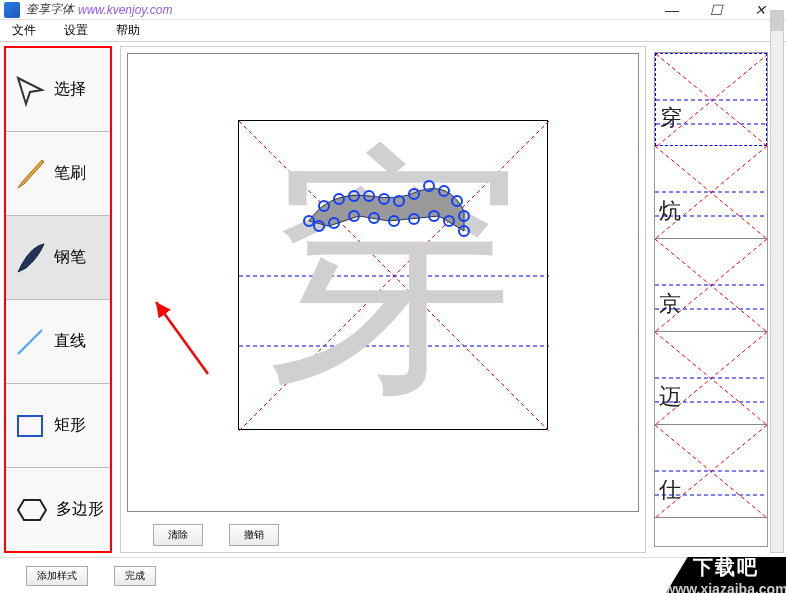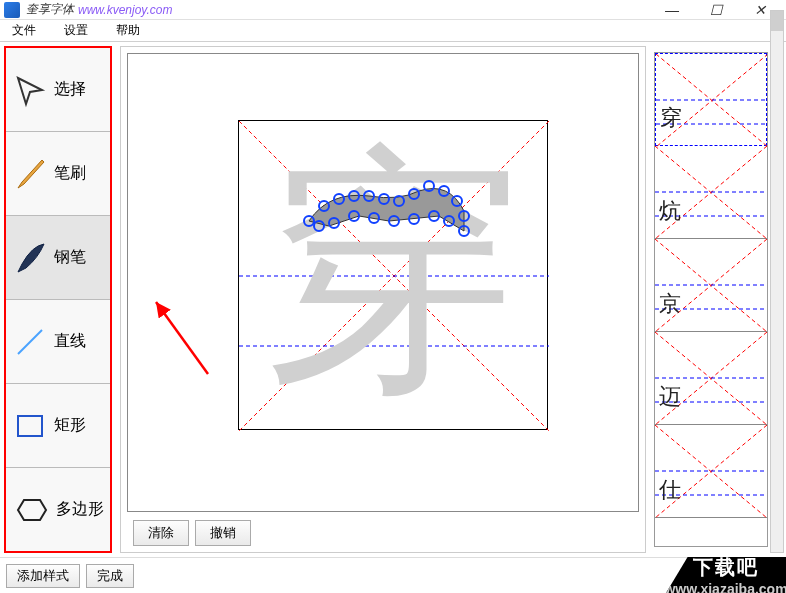--- a/index.html
+++ b/index.html
@@ -33,21 +33,21 @@
 .canvas-inner { position: absolute; top: 6px; left: 6px; right: 6px; bottom: 40px; border: 1px solid #888; overflow: hidden; }
 .character-box { position: absolute; left: 110px; top: 66px; width: 310px; height: 310px; border: 1px solid #000; background: #fff; }
 .char-guide line { stroke: red; stroke-width: 1; stroke-dasharray: 4 3; }
 .char-guide line.blue { stroke: blue; }
 .char-bg { font-size: 260px; color: #d0d0d0; position: absolute; left: 50%; top: 50%; transform: translate(-50%,-50%); font-family: "SimSun", serif; }
 .stroke-path { position: absolute; top: 0; left: 0; }
 .red-arrow { position: absolute; left: 20px; top: 240px; }
 
 
 .canvas-buttons { position: absolute; left: 12px; bottom: 6px; display: flex; gap: 6px; }
-.btn { border: 1px solid #aaa; background: linear-gradient(#fdfdfd,#eaeaea); padding: 3px 14px; cursor: pointer; font-size: 13px; }
+.btn { border: 1px solid #aaa; background: linear-gradient(#fdfdfd,#eaeaea); padding: 3px 14px; cursor: pointer; font-size: 10px; margin-left: 20px; }
 
 
 .glyph-list { width: 114px; margin: 10px 18px 10px 4px; border: 1px solid #999; overflow: hidden; position: relative; background: #fff; }
 .glyph-item { height: 93px; border-bottom: 1px solid #888; position: relative; }
 .glyph-item.first { border: 1px dashed blue; }
 .glyph-guide line { stroke: red; stroke-width: 1; stroke-dasharray: 4 3; }
 .glyph-guide line.blue { stroke: blue; }
 .glyph-char { position: absolute; left: 4px; bottom: 12px; font-size: 22px; color: #222; font-family: "SimSun", serif; }
 
 

